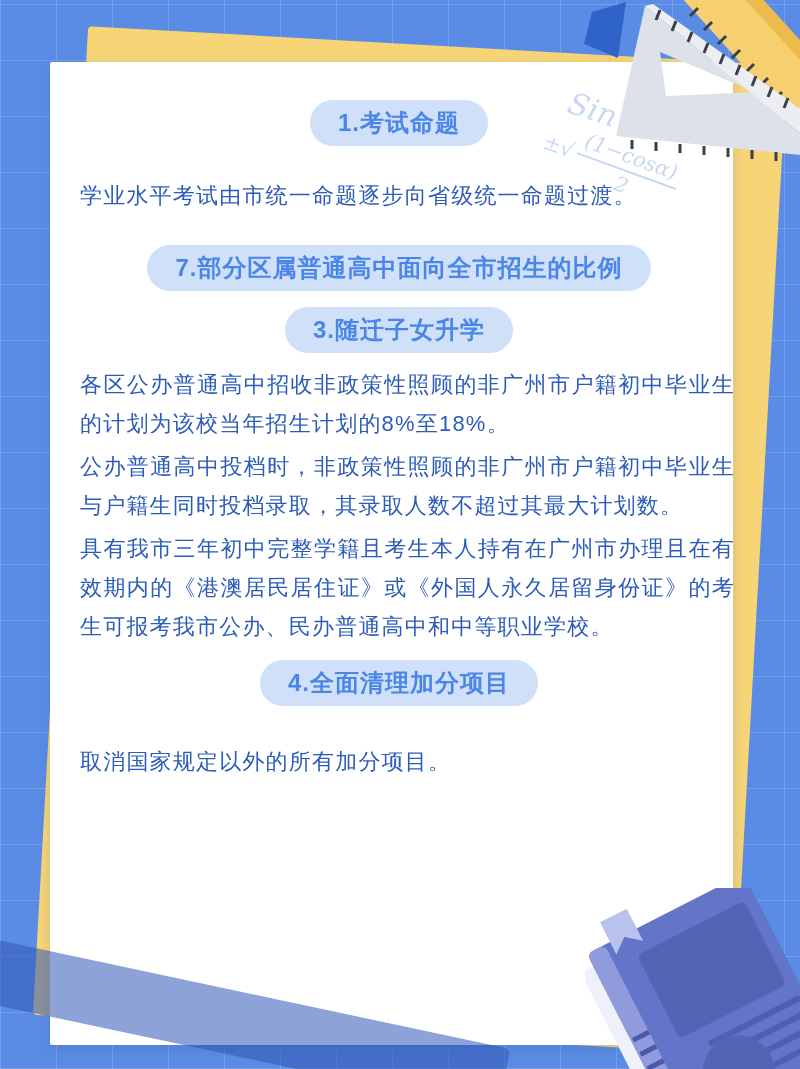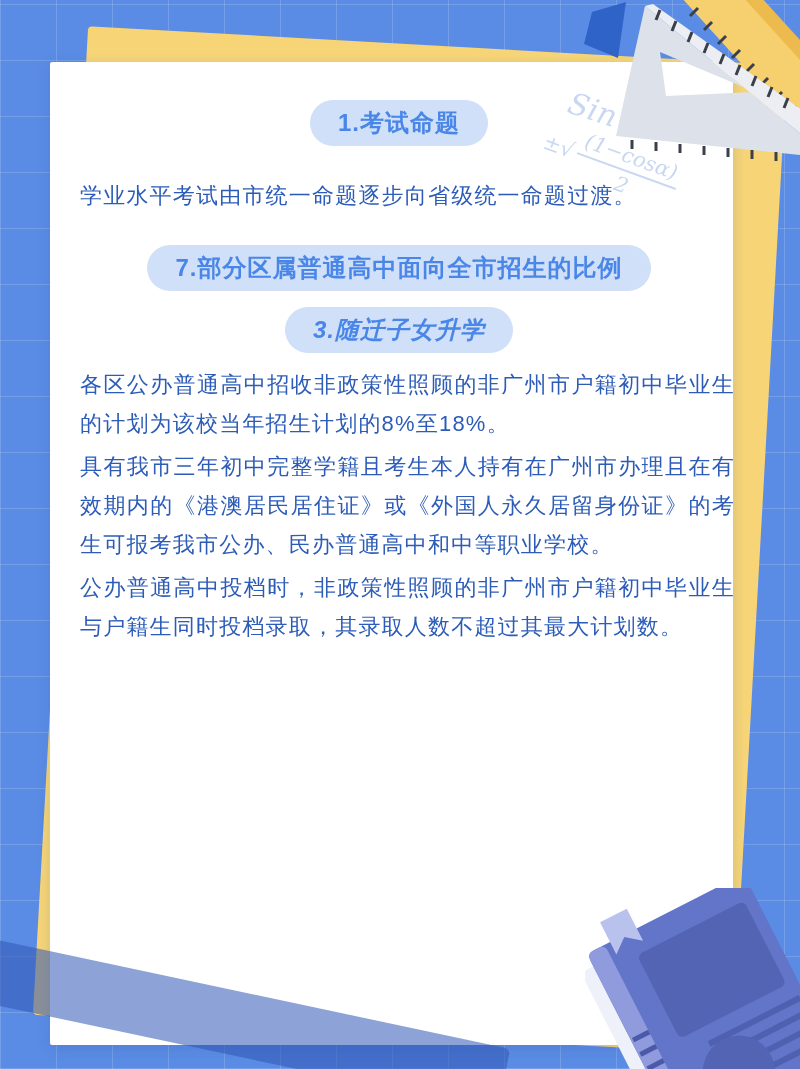--- a/index.html
+++ b/index.html
@@ -34,21 +34,21 @@
     padding:10px 28px; border-radius:26px; line-height:26px;
   }
   .body-text {
     color:#2c5cb8; font-size:22px; line-height:39px; letter-spacing:1.2px;
     text-align:justify; margin:0; width:655px;
   }
   .row-b1 { margin-top:38px; }
   .p1     { margin-top:30px; }
   .row-b2 { margin-top:30px; }
   .p2     { margin-top:30px; }
-  .row-b3 { margin-top:16px;font-style:italic; }
+  .row-b3 { margin-top:16px; }
   .p3     { margin-top:12px; }
   .p3 + .p3 { margin-top:4px; }
   .row-b4 { margin-top:14px; }
   .p4     { margin-top:36px; }
 
   
   .band {
     position:absolute; left:-70px; top:988px; width:580px; height:64px;
     background:rgba(47,86,180,0.55); transform:rotate(12deg); border-radius:6px;
   }
@@ -80,23 +80,27 @@
   <p class="body-text p1">学业水平考试由市统一命题逐步向省级统一命题过渡。</p>
 
   <div class="badge-row row-b2">
     <span class="badge">7.部分区属普通高中面向全市招生的比例</span>
   </div>
 
   <div class="badge-row row-b3">
     <span class="badge">3.随迁子女升学</span>
   </div>
   <p class="body-text p3">各区公办普通高中招收非政策性照顾的非广州市户籍初中毕业生的计划为该校当年招生计划的8%至18%。</p>
+  <p class="body-text p3">公办普通高中投档时，非政策性照顾的非广州市户籍初中毕业生与户籍生同时投档录取，其录取人数不超过其最大计划数。</p>
   <p class="body-text p3">具有我市三年初中完整学籍且考生本人持有在广州市办理且在有效期内的《港澳居民居住证》或《外国人永久居留身份证》的考生可报考我市公办、民办普通高中和中等职业学校。</p>
-  <p class="body-text p3">公办普通高中投档时，非政策性照顾的非广州市户籍初中毕业生与户籍生同时投档录取，其录取人数不超过其最大计划数。</p>
 
+  <div class="badge-row row-b4">
+    <span class="badge">4.全面清理加分项目</span>
+  </div>
+  <p class="body-text p4">取消国家规定以外的所有加分项目。</p>
 
 </div>
 
 <div class="scribble scr-sin">Sin</div>
 <div class="scribble scr-frac">
   <span>±√</span>
   <span class="frac-stack">
     <span class="frac-num">(1−cosα)</span>
     <span class="frac-den">2</span>
   </span>

